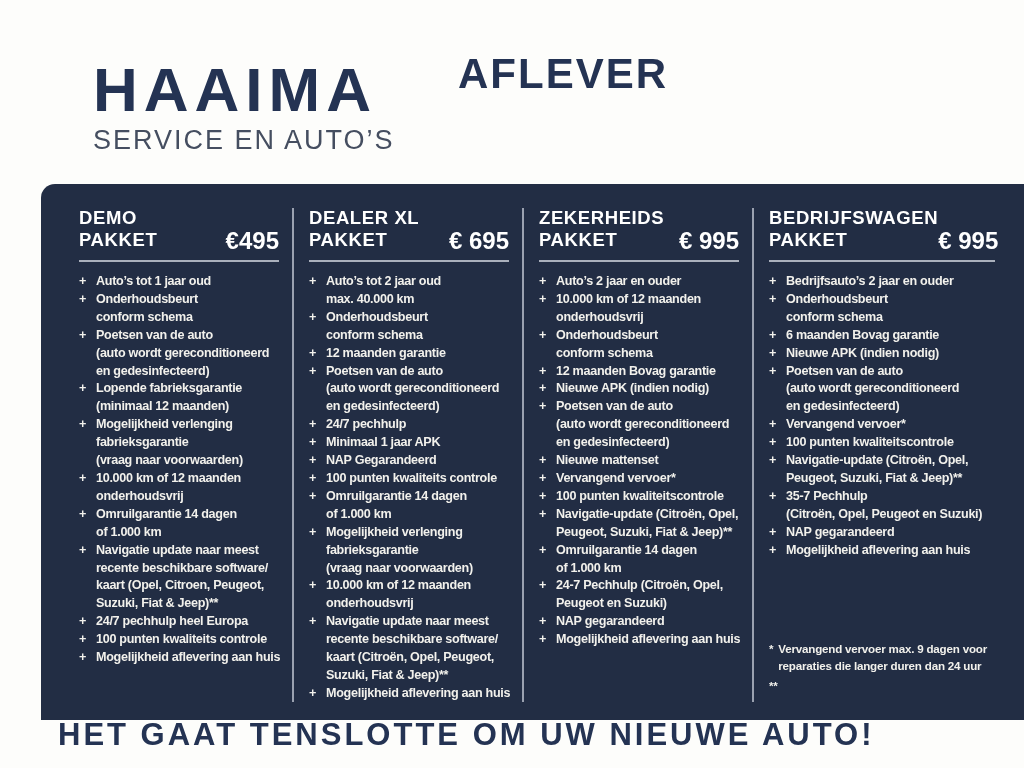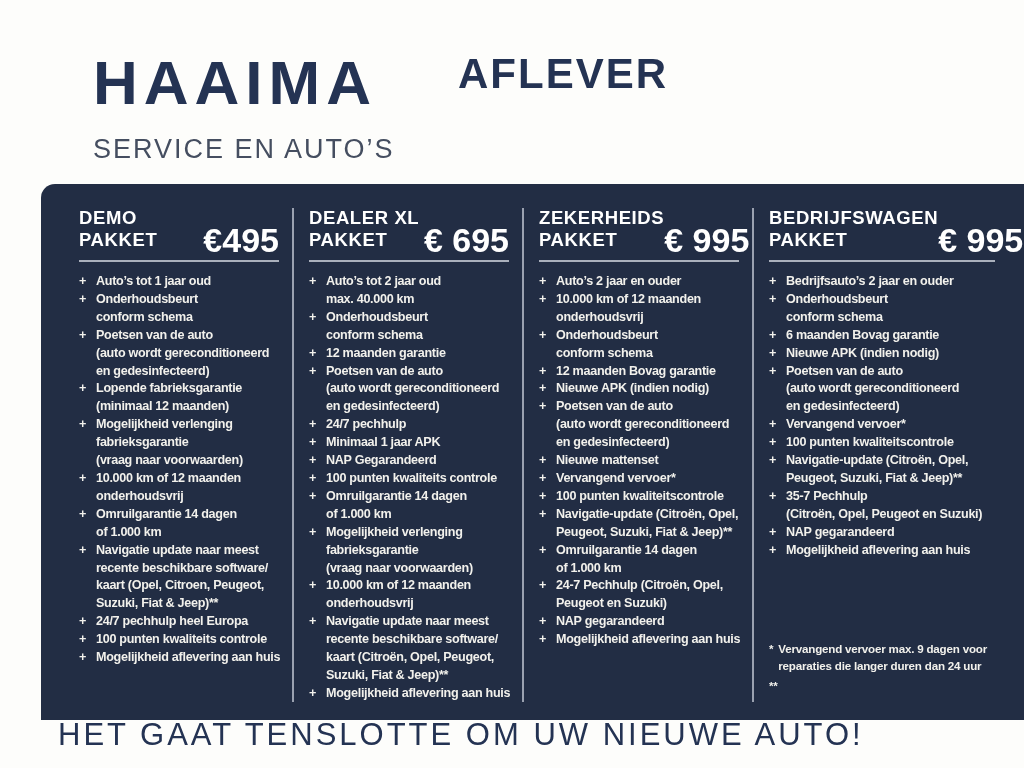--- a/index.html
+++ b/index.html
@@ -4,28 +4,28 @@
 <style>
   html,body{margin:0;padding:0;}
   body{
     width:1024px;height:768px;overflow:hidden;
     background:#fdfdfb;
     font-family:"Liberation Sans","DejaVu Sans",sans-serif;
   }
   .page{position:relative;width:1024px;height:768px;}
 
   
-  .brand{position:absolute;left:93px;top:52px;}
+  .brand{position:absolute;left:93px;top:59px;}
   .brand-name{
     font-size:62px;line-height:62px;font-weight:bold;
     letter-spacing:6px;color:#243353;
   }
   .brand-sub{
     font-size:27px;line-height:30px;font-weight:normal;
-    letter-spacing:2px;color:#454e60;margin-top:20px;
+    letter-spacing:2px;color:#454e60;margin-top:4px;
   }
   .title{
     position:absolute;left:458px;top:52px;
     font-size:42px;line-height:44px;font-weight:bold;
     letter-spacing:2px;color:#243353;
   }
 
   
   .panel{
     position:absolute;left:41px;top:172px;width:992px;height:536px;
@@ -33,37 +33,37 @@
     display:flex;color:#f2f1ec;margin-top:12px;
   }
   .sep{position:absolute;top:24px;bottom:18px;width:2px;background:#9aa1b0;}
 
   .col{box-sizing:border-box;width:230px;padding:23px 13px 0 17px;}
   .col.first{width:251px;padding-left:38px;}
   .col.last{width:256px;}
 
   .col-head{display:flex;justify-content:space-between;align-items:flex-end;}
   .col-name{font-size:18.5px;line-height:22px;font-weight:bold;letter-spacing:0.6px;color:#ffffff;}
-  .col-price{font-size:34px;line-height:23px;font-weight:bold;color:#ffffff;white-space:nowrap;margin-bottom:-1px;}
+  .col-price{font-size:24px;line-height:23px;font-weight:bold;color:#ffffff;white-space:nowrap;margin-bottom:-1px;}
   .rule{height:2px;background:#aab0bc;margin-top:9px;}
 
   .items{margin-top:11px;font-size:12.6px;line-height:17.9px;font-weight:bold;letter-spacing:-0.3px;}
   .item{display:flex;}
   .item .plus{flex:none;width:17px;}
   .item .lines div{white-space:nowrap;}
 
   .fns{margin-top:80px;font-size:11.6px;line-height:17px;font-weight:bold;letter-spacing:-0.2px;}
   .fn{display:flex;margin-bottom:3px;}
   .fn .mk{flex:none;margin-right:5px;}
   .fn .fn-lines div{white-space:nowrap;}
 
   
   .tagline{
     position:absolute;left:58px;top:719px;
-    font-size:31px;line-height:32px;font-weight:normal;
+    font-size:31px;line-height:32px;font-weight:bold;
     letter-spacing:3px;color:#243353;white-space:nowrap;
   }
 </style>
 </head>
 <body>
 
 <div class="page">
 
   <header>
     <div class="brand">

